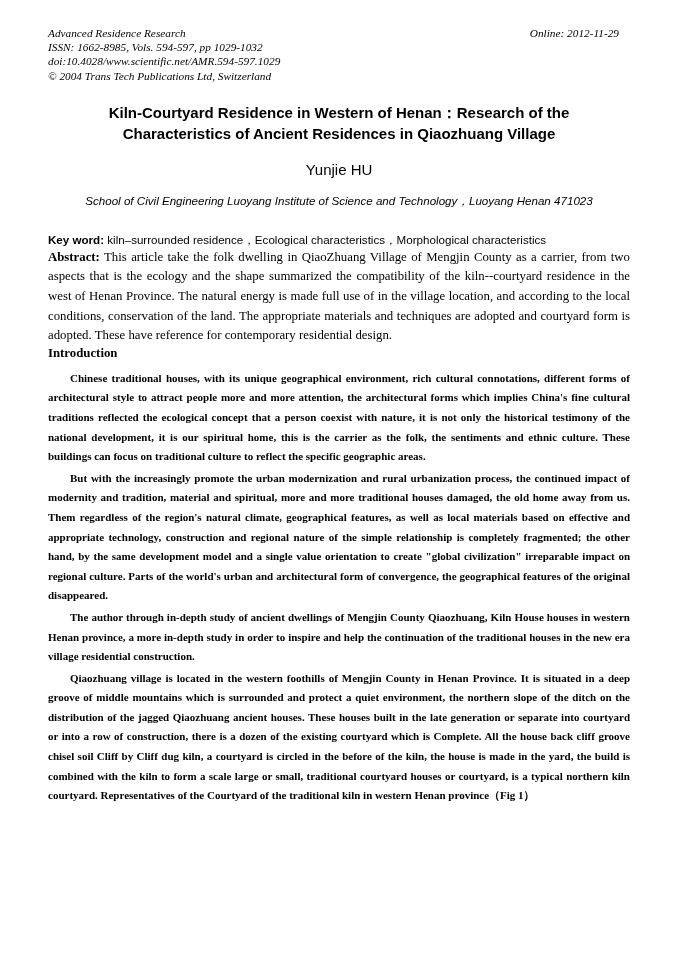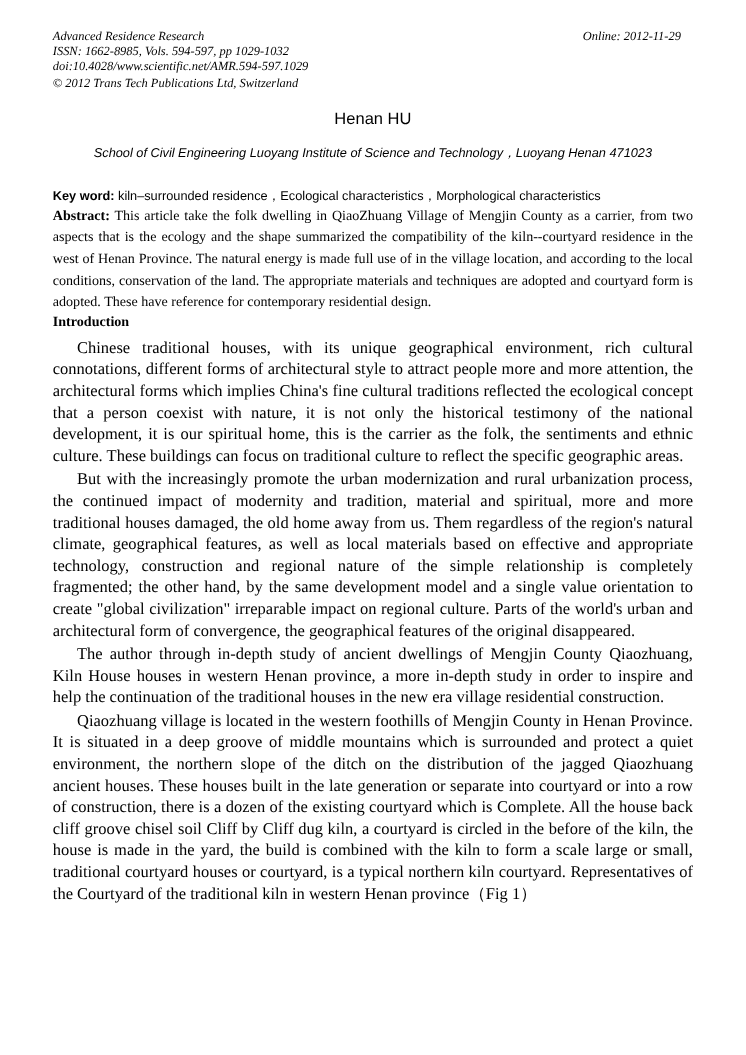--- a/index.html
+++ b/index.html
@@ -86,45 +86,47 @@
     font-weight: bold;
   }
 
   
   .section-head {
     font-weight: bold;
     font-size: 12.8px;
     margin-bottom: 2px;
   }
   p.body-par {
-    font-size: 15px;
+    font-size: 11px;
     line-height: 19.6px;
     text-align: justify;
     margin: 0 0 2px 0;
     text-indent: 22px;
+    font-weight: bold;
   }
   p.body-par.first {
     margin-top: 8px;
   }
 </style>
 </head>
 <body>
 
 <div class="page">
 
   <div class="header">
     <div class="right">Online: 2012-11-29</div>
     <div class="line">Advanced Residence Research</div>
     <div class="line">ISSN: 1662-8985, Vols. 594-597, pp 1029-1032</div>
     <div class="line">doi:10.4028/www.scientific.net/AMR.594-597.1029</div>
-    <div class="line">© 2012 Trans Tech Publications Ltd, Switzerland</div>
+    <div class="line">© 2004 Trans Tech Publications Ltd, Switzerland</div>
   </div>
 
+  <div class="title">Kiln-Courtyard Residence in Western of Henan：Research of the Characteristics of Ancient Residences in Qiaozhuang Village</div>
 
-  <div class="authors">Henan HU</div>
+  <div class="authors">Yunjie HU</div>
 
   <div class="affiliation">School of Civil Engineering Luoyang Institute of Science and Technology，Luoyang Henan 471023</div>
 
   <div class="keywords">
     <span class="kw-label">Key word:</span>
     <span>kiln–surrounded residence，Ecological characteristics，Morphological characteristics</span>
   </div>
 
   <div class="abstract">
     <span class="ab-label">Abstract:</span>

